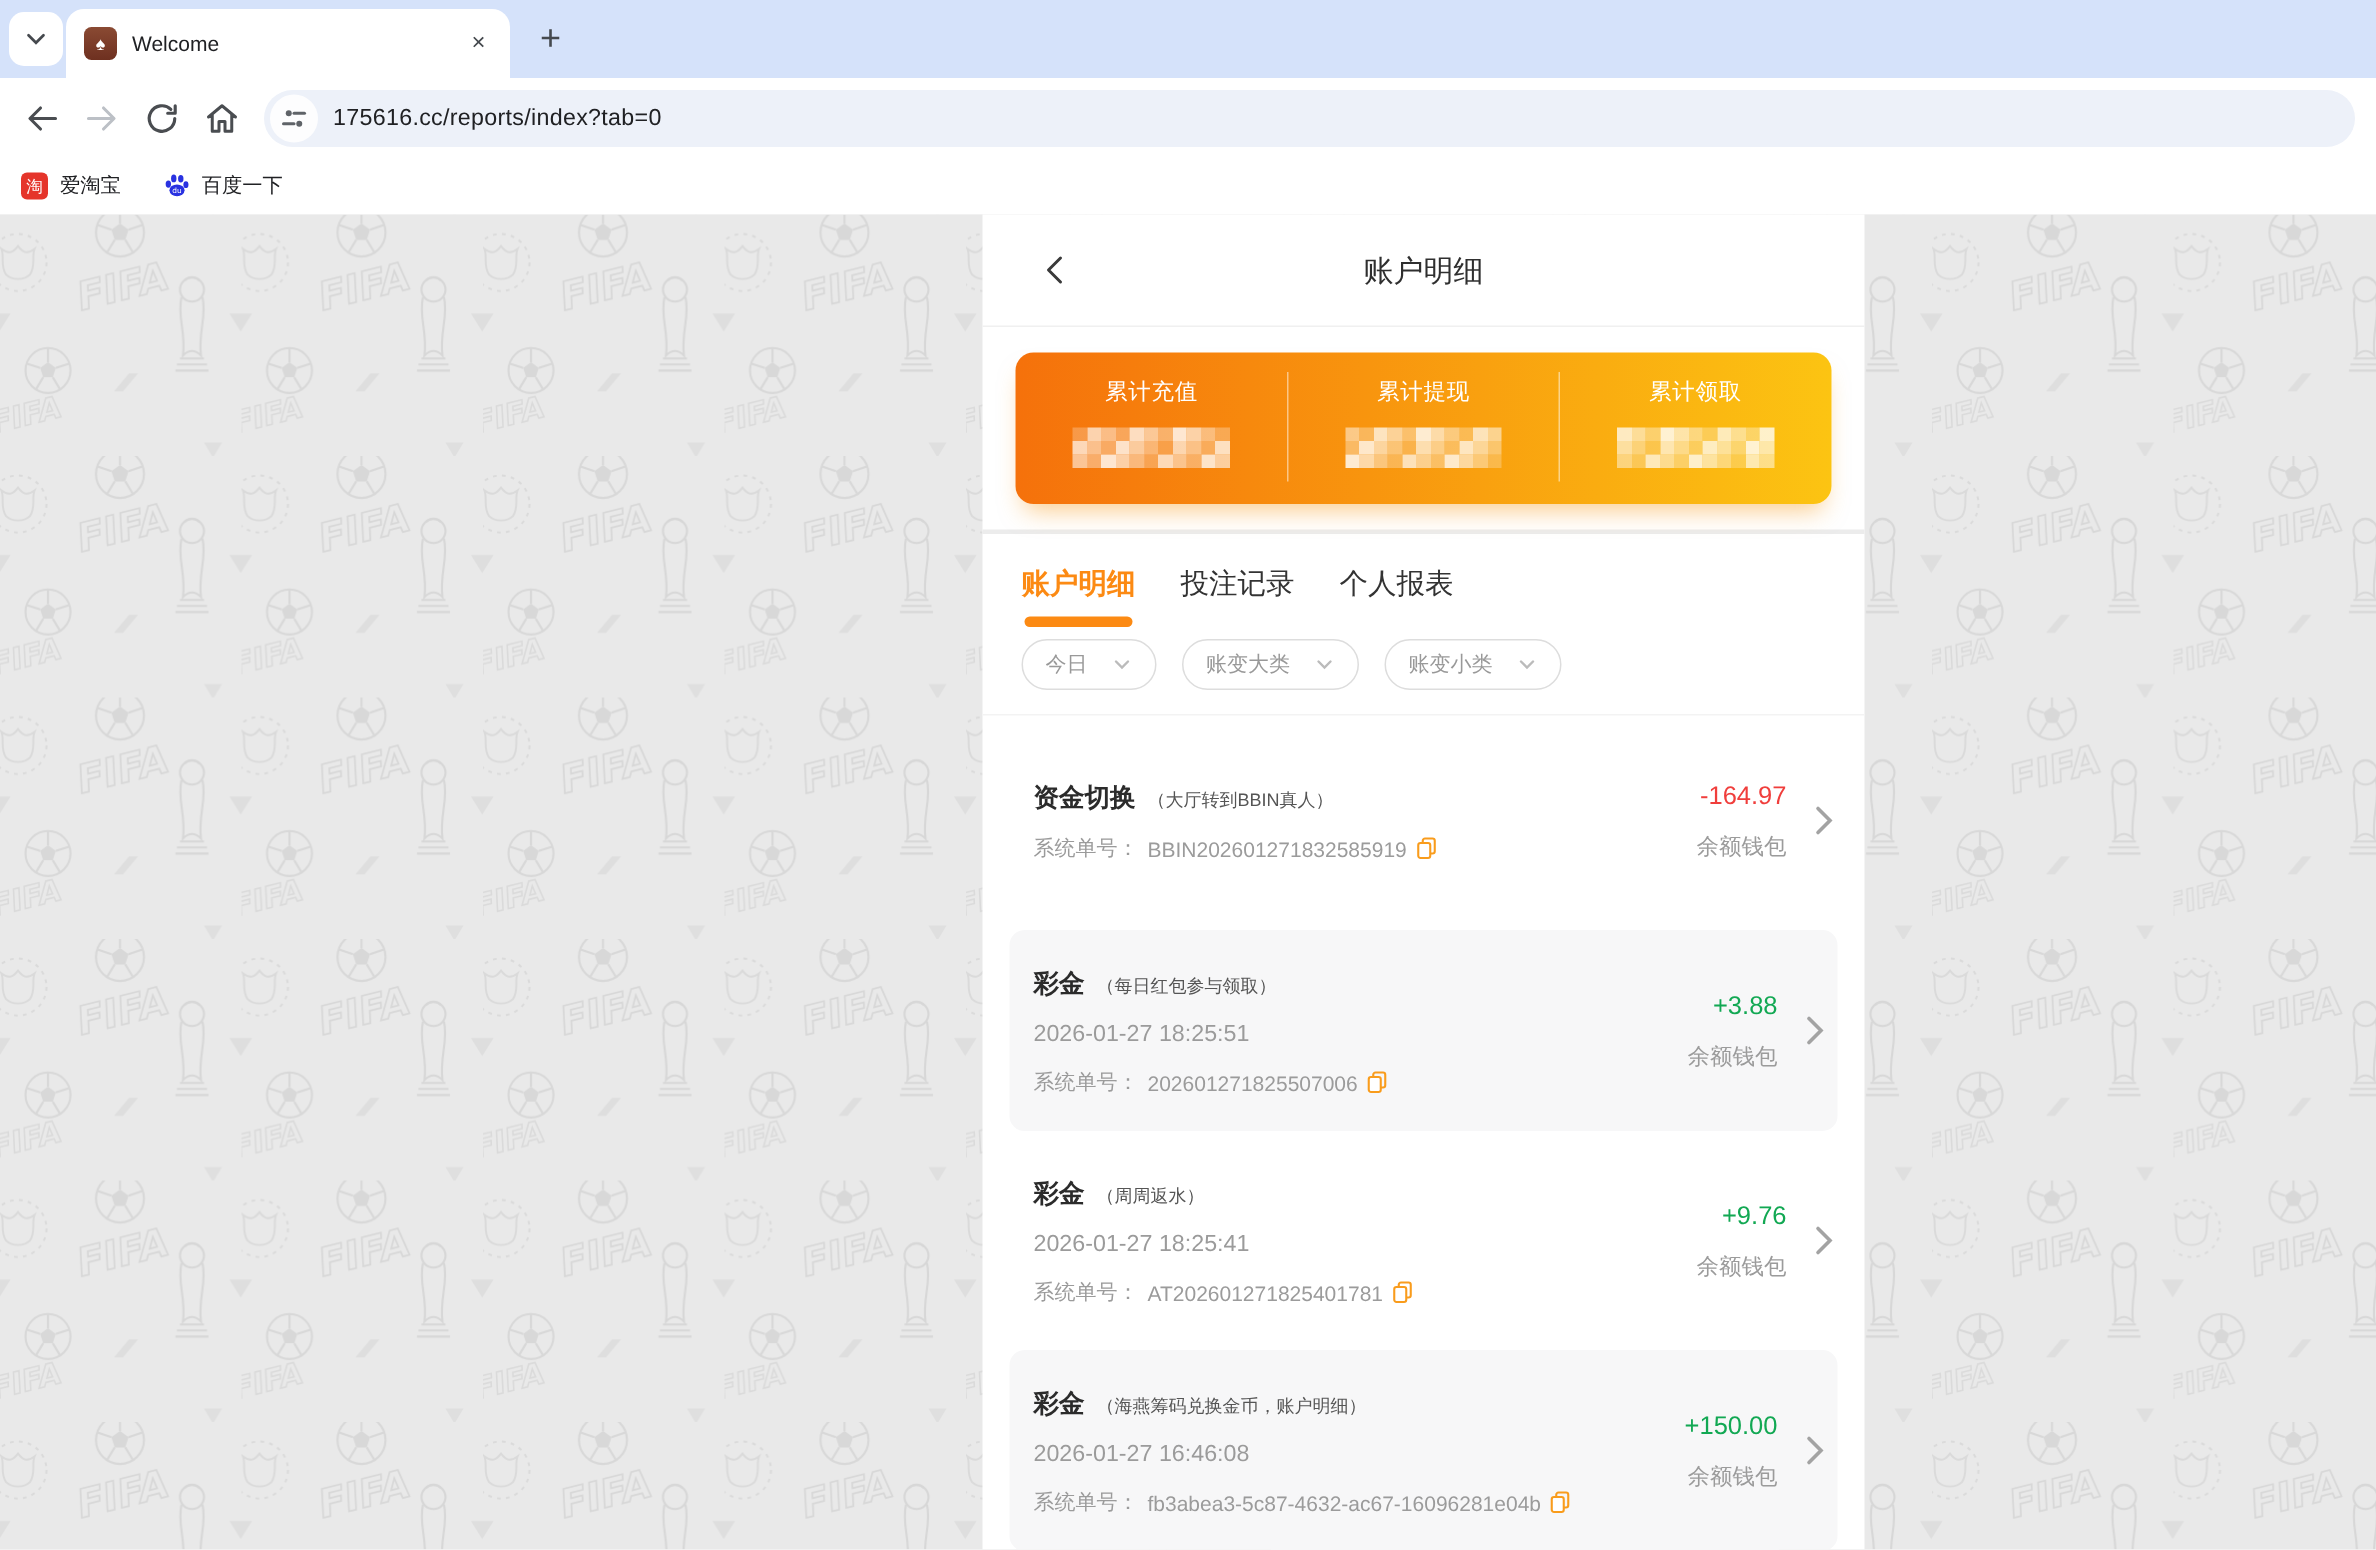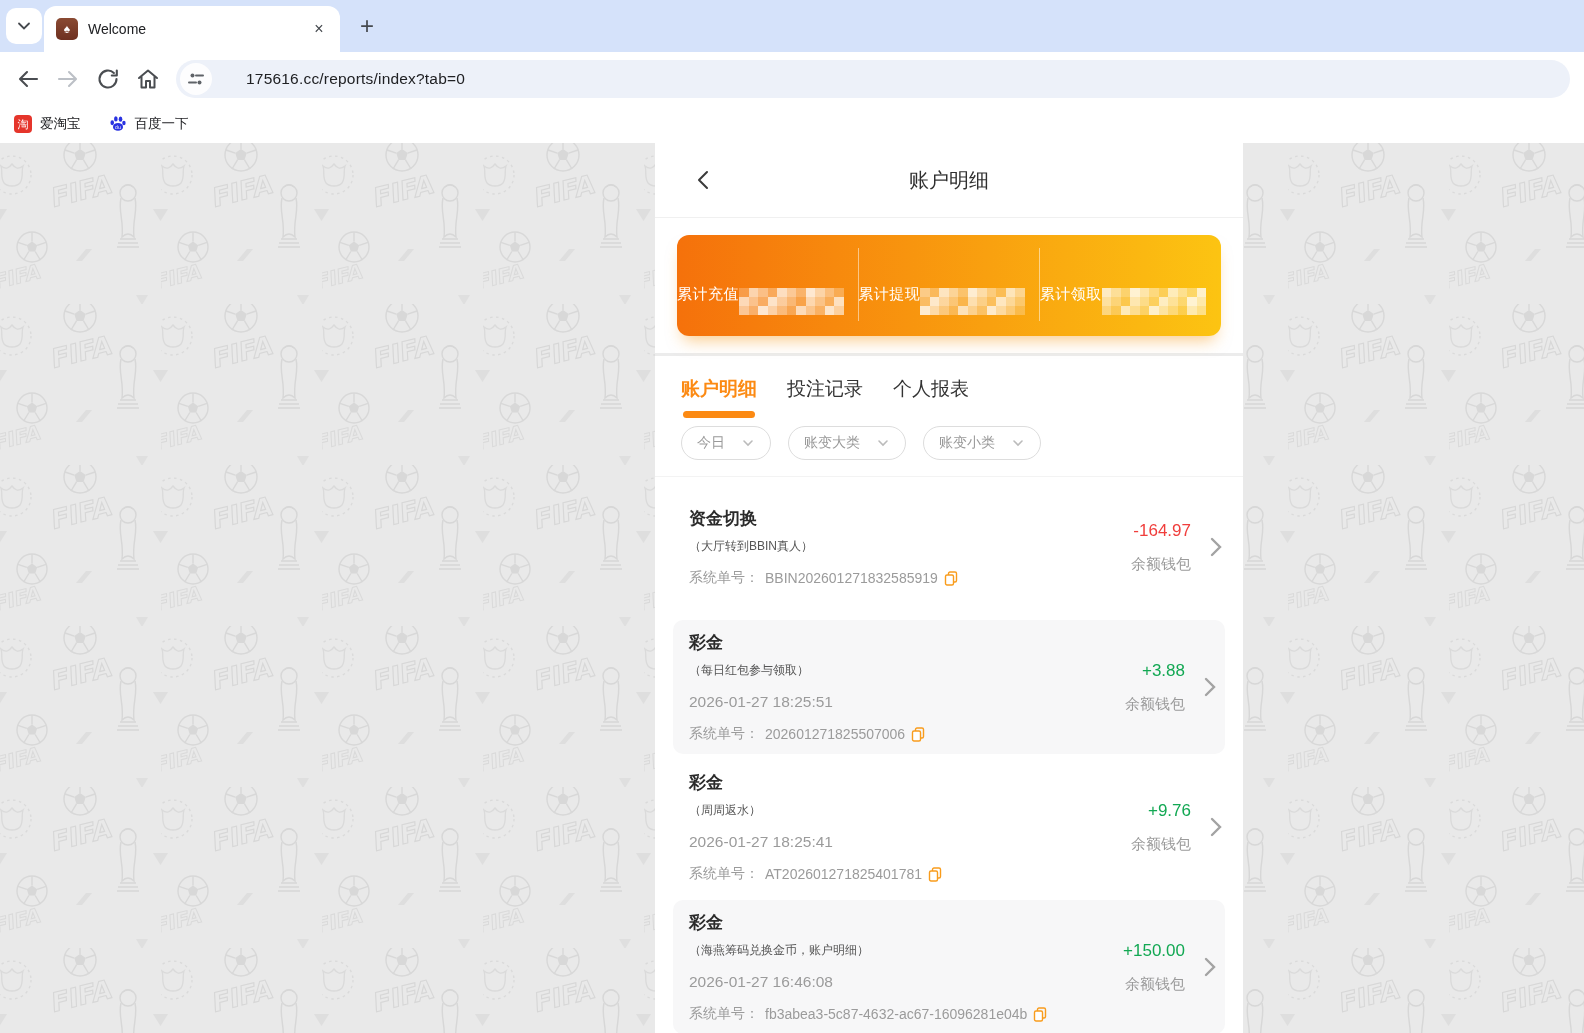--- a/index.html
+++ b/index.html
@@ -11,60 +11,60 @@
   .tabstrip { height:52px; background:#d5e2fa; display:flex; align-items:flex-end; padding-left:6px; }
   .tab-search-btn { width:36px; height:36px; border-radius:10px; background:#fff; display:flex; align-items:center; justify-content:center; align-self:center; margin-right:2px; }
   .tab { width:296px; height:46px; background:#fff; border-radius:12px 12px 0 0; display:flex; align-items:center; padding:0 10px 0 12px; }
   .favicon { width:22px; height:22px; border-radius:5px; background:linear-gradient(180deg,#8a4a33,#6e3020); color:#fff; font-size:12px; display:flex; align-items:center; justify-content:center; margin-right:10px; }
   .tab-title { font-size:14px; color:#202124; flex:1; white-space:nowrap; overflow:hidden; }
   .tab-close { width:22px; height:22px; border-radius:50%; display:flex; align-items:center; justify-content:center; color:#45494e; font-size:16px; line-height:1; }
   .newtab-btn { width:34px; height:34px; align-self:center; display:flex; align-items:center; justify-content:center; color:#45494e; font-size:24px; font-weight:300; margin-left:10px; }
 
   .toolbar { height:53px; background:#fff; display:flex; align-items:center; padding:0 14px 0 8px; }
   .tb-btn { width:40px; height:40px; display:flex; align-items:center; justify-content:center; flex:0 0 auto; }
-  .omnibox { flex:1; height:38px; margin-left:8px; background:#edf1f9; border-radius:19px; display:flex; align-items:center; padding:0 12px 0 4px;gap:24px; }
+  .omnibox { flex:1; height:38px; margin-left:8px; background:#edf1f9; border-radius:19px; display:flex; align-items:center; padding:0 12px 0 4px; }
   .site-info { width:32px; height:32px; border-radius:50%; background:#fdfdfe; display:flex; align-items:center; justify-content:center; margin-right:10px; }
   .url-text { font-size:15.5px; color:#202124; letter-spacing:.2px; }
 
   .bookmarks { height:38px; background:#fff; display:flex; align-items:center; padding-left:14px; gap:28px; }
   .bm { display:flex; align-items:center; gap:8px; font-size:13.5px; color:#202124; }
   .bm-ico-taobao { width:18px; height:18px; border-radius:4px; background:#e5352b; color:#fff; font-size:11px; display:flex; align-items:center; justify-content:center; }
 
   
   .page { position:relative; height:890px; background:#e9e9e9; }
   .page svg.watermark { position:absolute; inset:0; }
   .panel { position:absolute; left:655px; top:0; width:588px; height:100%; background:#fff; display:flex; flex-direction:column; }
 
   .p-header { height:75px; position:relative; display:flex; align-items:center; border-bottom:1px solid #f0f0f0; flex:0 0 auto; }
   .back-btn { position:absolute; left:30px; top:0; height:100%; display:flex; align-items:center; padding:0 8px; }
   .p-title { width:100%; text-align:center; font-size:20px; font-weight:500; color:#2f2f2f; }
 
   .card-section { padding:17px 22px 17px 22px; border-bottom:3px solid #ececec; flex:0 0 auto; }
   .sum-card { position:relative; height:101px; border-radius:12px; background:linear-gradient(90deg,#f5710b,#fcc412); box-shadow:0 10px 16px -6px rgba(248,153,24,.5); display:flex; }
-  .sum-col { flex:1; display:flex; flex-direction:row; align-items:center; padding-top:17px; }
+  .sum-col { flex:1; display:flex; flex-direction:column; align-items:center; padding-top:17px; }
   .sum-label { color:#fff; font-size:15px; letter-spacing:.5px; }
   .sum-divider { position:absolute; top:13px; bottom:15px; width:1px; background:rgba(255,255,255,.5); }
   .mosaic { display:grid; grid-template-columns:repeat(11,9.5px); grid-auto-rows:9px; margin-top:14px; }
   .mosaic i { background:#fff; display:block; }
 
   .tabs-section { padding:20px 26px 0 26px; flex:0 0 auto; }
   .tabs-row { display:flex; gap:30px; align-items:flex-start; }
   .ptab { font-size:19px; color:#333; display:flex; flex-direction:column; align-items:center; }
   .ptab .lbl { padding-bottom:9px; }
   .ptab.active .lbl { color:#fc8a13; font-weight:bold; }
   .ptab .bar { width:72px; height:7px; border-radius:4px; background:transparent; }
   .ptab.active .bar { background:#fc8a13; }
   .filters-row { display:flex; gap:17px; margin:8px 0 16px 0; }
   .filter-pill { height:34px; border:1px solid #ddd; border-radius:17px; display:flex; align-items:center; padding:0 15px; gap:16px; font-size:14px; color:#999; background:#fff; }
 
   .rows { flex:1; overflow:hidden; border-top:1px solid #f3f3f3; }
   .trow { height:140px; display:flex; align-items:center; padding:0 20px 0 34px; }
   .trow.alt { background:#f7f7f8; border-radius:10px; margin:3px 18px; height:134px; padding:0 8px 0 16px; }
   .t-left { flex:1; display:flex; flex-direction:column; gap:14px; }
-  .t-line1 { display:flex; align-items:baseline; gap:8px;flex-direction:column; }
+  .t-line1 { display:flex; align-items:baseline; gap:8px; }
   .t-type { font-size:17px; font-weight:bold; color:#2b2b2b; }
   .t-desc { font-size:12px; color:#555; }
   .t-date { font-size:15.5px; color:#9b9b9b; }
   .t-order { font-size:14px; color:#9b9b9b; display:flex; align-items:center; gap:6px; }
   .t-right { display:flex; flex-direction:column; align-items:flex-end; gap:14px; min-width:110px; }
   .t-amount { font-size:17px; font-weight:500; }
   .t-amount.neg { color:#f03e3c; }
   .t-amount.pos { color:#12a853; }
   .t-wallet { font-size:15px; color:#9b9b9b; }
   .t-chev { width:26px; display:flex; justify-content:flex-end; margin-left:6px; }

